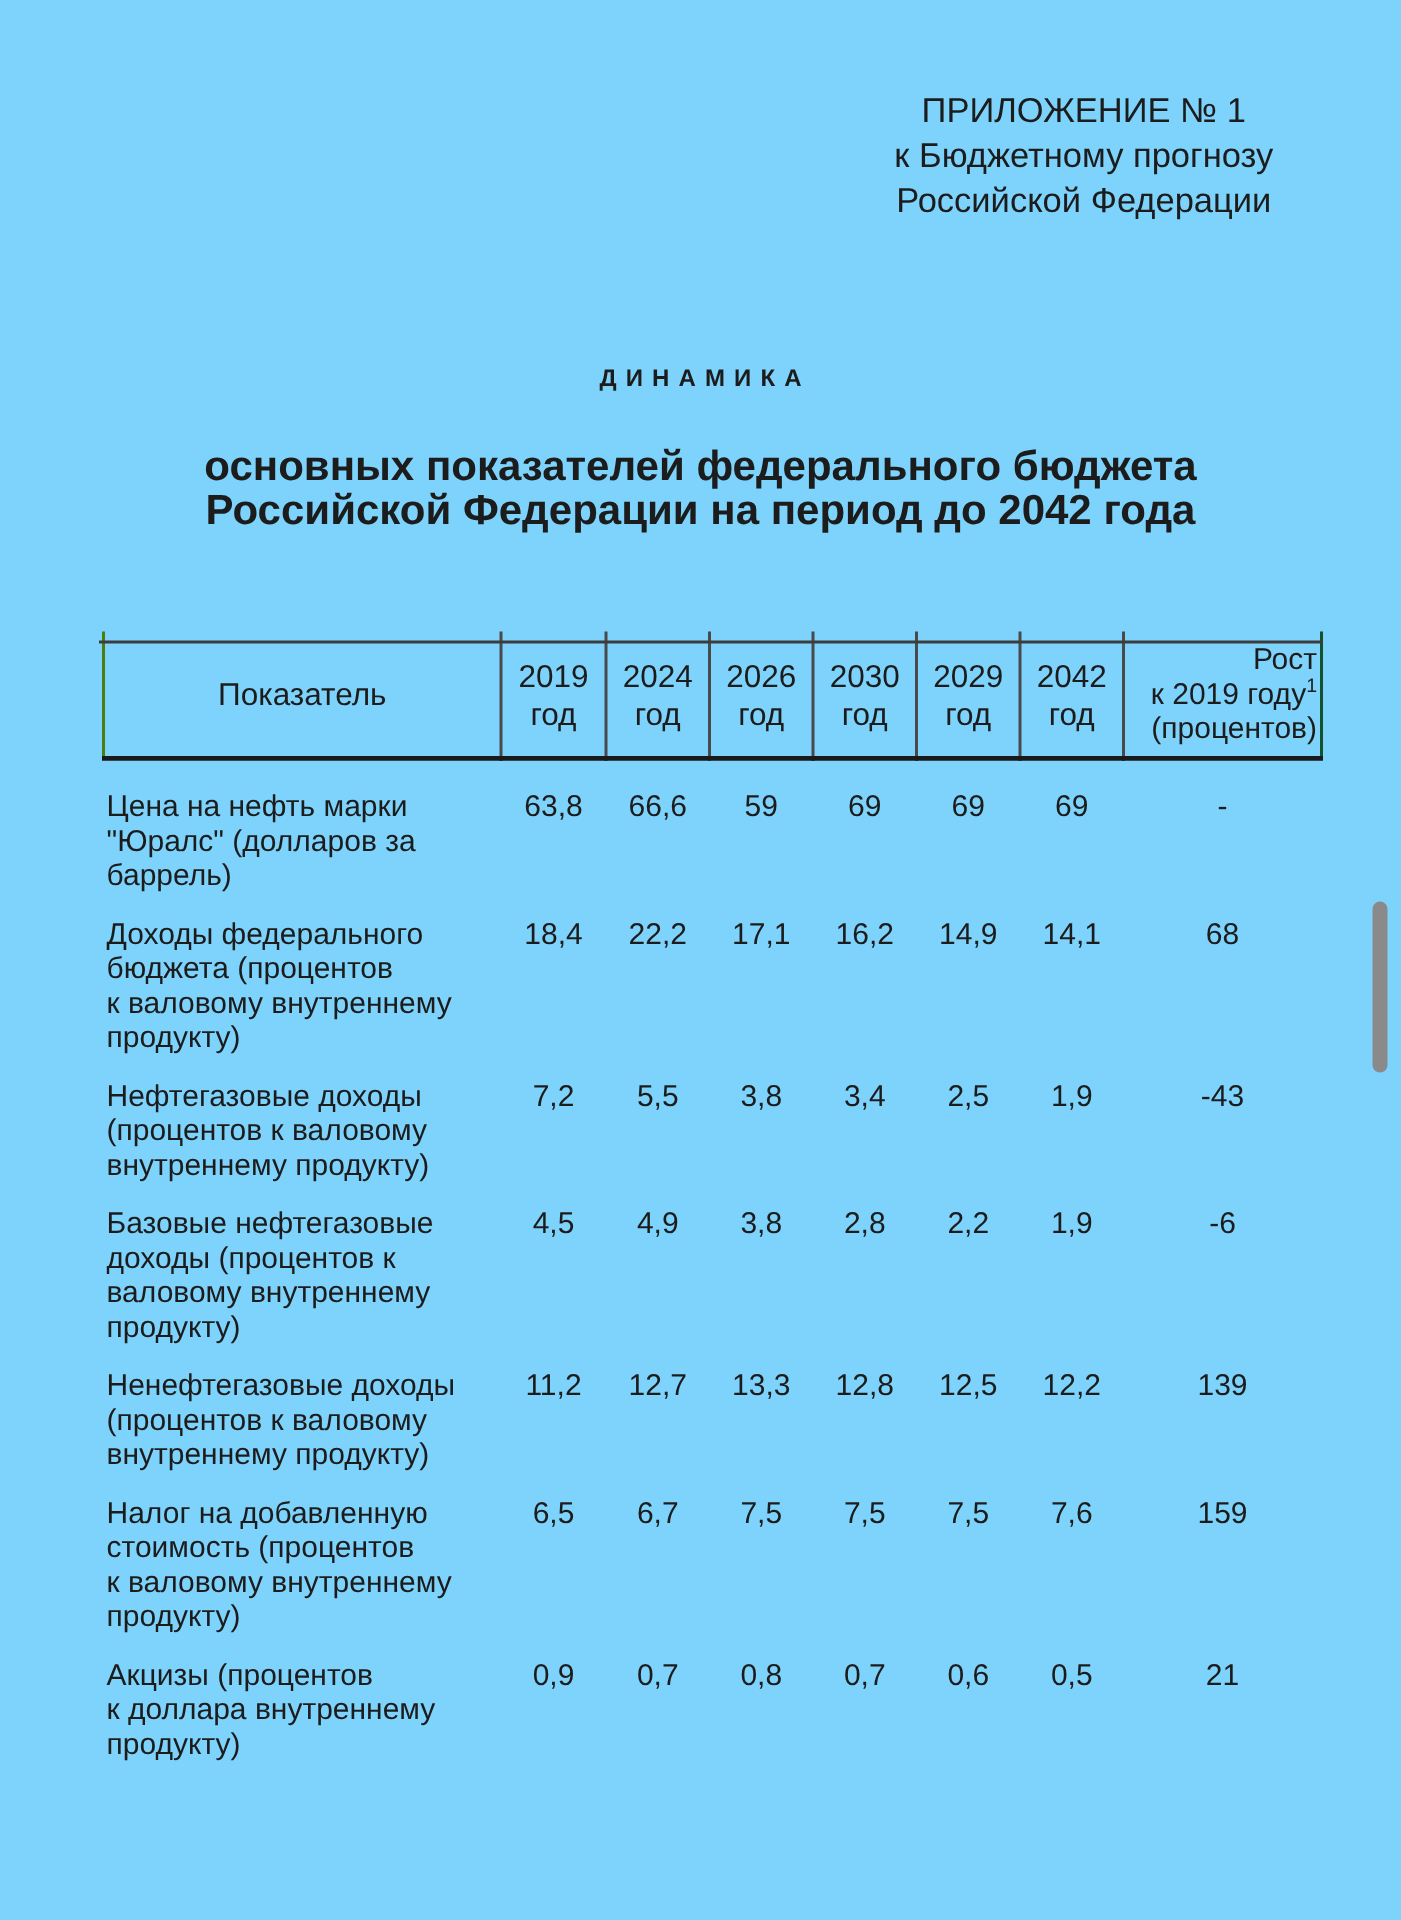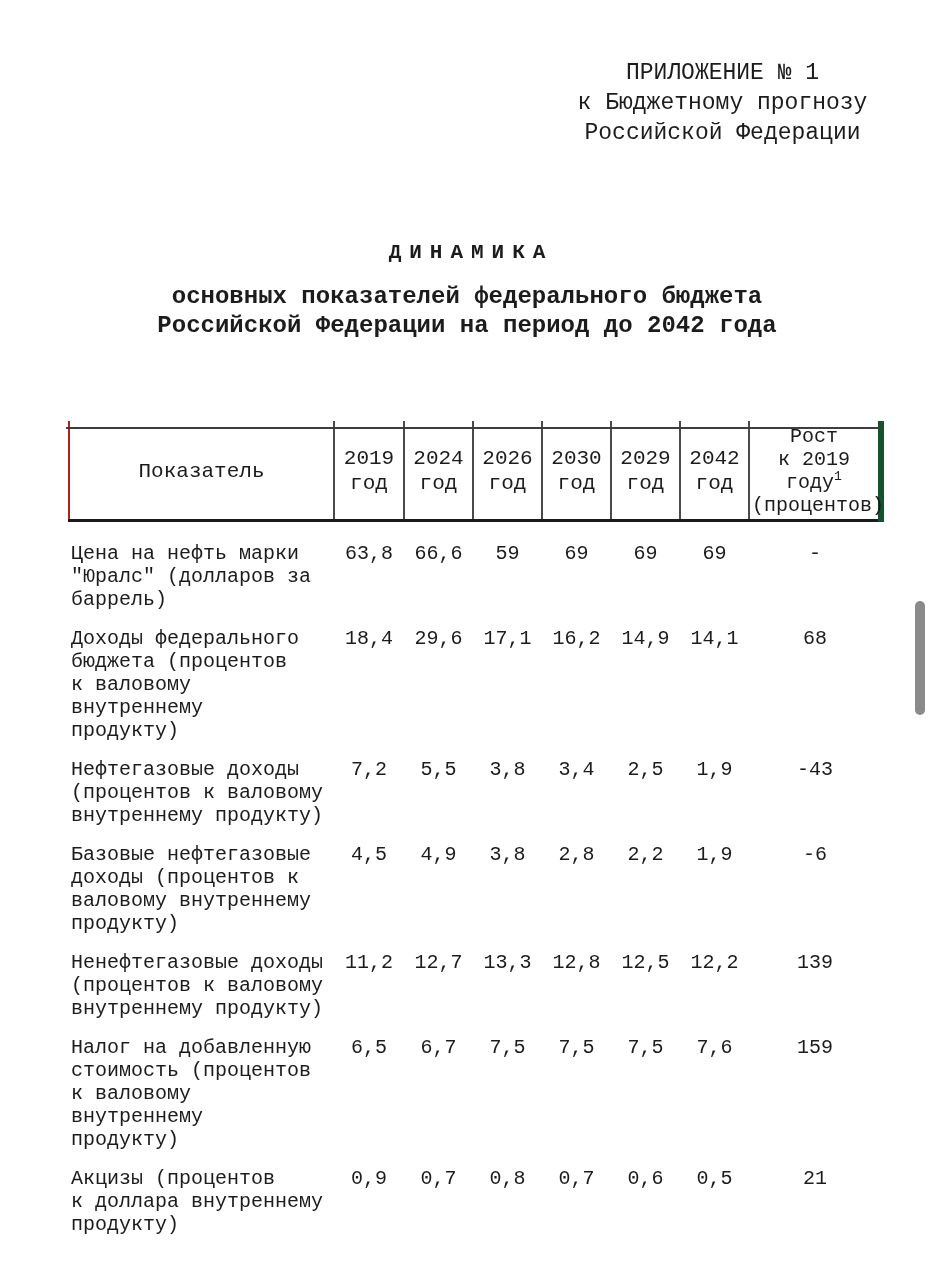--- a/index.html
+++ b/index.html
@@ -1,23 +1,23 @@
 <!DOCTYPE html>
 <html lang="ru"><head>
 <meta charset="utf-8">
 <style>
   html, body { margin: 0; padding: 0; background: #e9e9e9; }
   .page {
     position: relative;
     width: 934px;
     height: 1280px;
     margin: 0 auto;
-    background: #ffffff;
+    background: #7dd3fc;
     overflow: hidden;
-    font-family: Liberation Mono, monospace;
+    font-family: Liberation Sans, sans-serif;
     color: #1c1c1c;
   }
 
   
   .header-note {
     position: absolute;
     top: 58px;
     left: 565px;
     width: 315px;
     text-align: center;
@@ -29,29 +29,29 @@
   
   .title-block {
     position: absolute;
     top: 238px;
     left: 0;
     width: 100%;
     text-align: center;
   }
   .title-main {
     font-weight: bold;
-    font-size: 21px;
+    font-size: 16px;
     line-height: 30px;
     letter-spacing: 0.38em;
     margin-left: 0.38em; 
   }
   .subtitle {
-    margin-top: 14px;
+    margin-top: 28px;
     font-weight: bold;
-    font-size: 24px;
+    font-size: 28px;
     line-height: 29px;
   }
 
   
   .table-area {
     position: absolute;
     top: 421px;
     left: 68px;
     width: 812px;
   }
@@ -77,22 +77,22 @@
   thead th {
     height: 77px;
     vertical-align: middle;
     font-weight: normal;
     font-size: 21px;
     line-height: 25px;
     text-align: center;
     padding: 4px 2px 2px 2px;
     border-left: 2px solid #4a4a4a;
   }
-  thead th:first-child { border-left: 2px solid #b91c1c; }
-  thead th:last-child  { border-right: 6px solid #14532d; }
+  thead th:first-child { border-left: 2px solid #4d7c0f; }
+  thead th:last-child  { border-right: 2px solid #14532d; text-align: right; }
   thead tr { border-bottom: 3px solid #1a1a1a; }
   th.growth-th { font-size: 20px; line-height: 23px; }
   th.growth-th sup { font-size: 13px; line-height: 0; }
 
   tbody td {
     vertical-align: top;
     text-align: center;
     font-size: 20px;
     line-height: 23px;
     padding: 16px 2px 0 2px;
@@ -209,21 +209,21 @@
             <td><span class="num">69</span></td>
             <td><span class="num">69</span></td>
             <td><span class="num">-</span></td>
           </tr>
           <tr>
             <td class="row-label">Доходы федерального
 бюджета (процентов
 к валовому внутреннему
 продукту)</td>
             <td><span class="num">18,4</span></td>
-            <td><span class="num">29,6</span></td>
+            <td><span class="num">22,2</span></td>
             <td><span class="num">17,1</span></td>
             <td><span class="num">16,2</span></td>
             <td><span class="num">14,9</span></td>
             <td><span class="num">14,1</span></td>
             <td><span class="num">68</span></td>
           </tr>
           <tr>
             <td class="row-label">Нефтегазовые доходы
 (процентов к валовому
 внутреннему продукту)</td>

